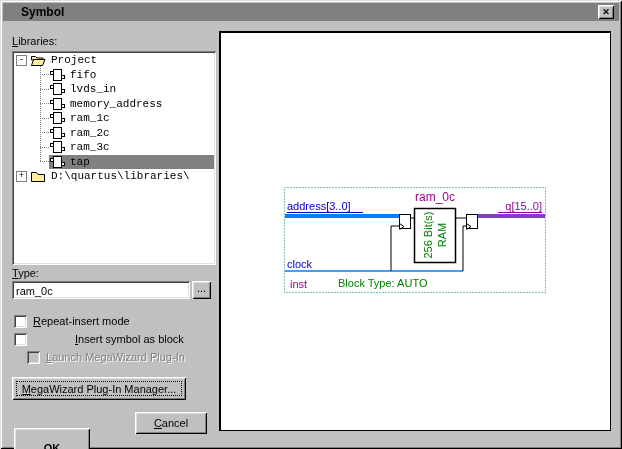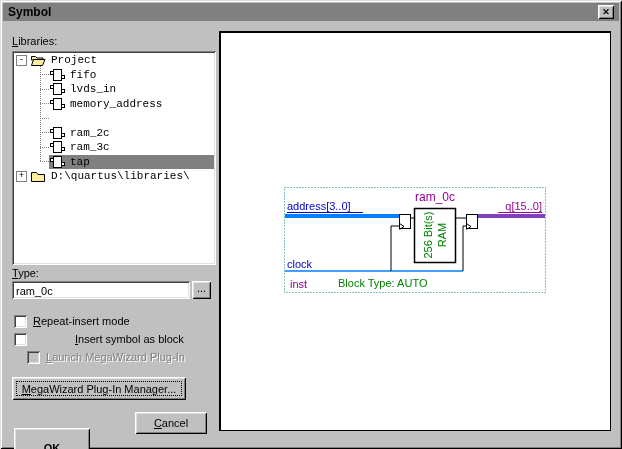--- a/index.html
+++ b/index.html
@@ -6,21 +6,21 @@
   *{box-sizing:border-box;}
   .dlg{
     position:relative;width:622px;height:449px;background:#C0C0C0;
     font-family:"Liberation Sans",sans-serif;font-size:11px;color:#000;
     box-shadow:inset 1px 1px 0 #DFDFDF, inset -1px -1px 0 #000,
                inset 2px 2px 0 #FFF, inset -2px -2px 0 #808080;
     overflow:hidden;
   }
   .titlebar{position:absolute;left:3px;top:3px;width:616px;height:18px;background:#808080;
     display:flex;align-items:center;}
-  .title{font-weight:bold;font-size:12px;color:#000;padding-left:5px;}
+  .title{font-weight:bold;font-size:12px;color:#000;padding-left:18px;}
   .closebtn{position:absolute;right:5px;top:2px;width:16px;height:14px;background:#C0C0C0;
     border:0;padding:0;display:flex;align-items:center;justify-content:center;
     box-shadow:inset 1px 1px 0 #FFF, inset -1px -1px 0 #000, inset 2px 2px 0 #DFDFDF, inset -2px -2px 0 #808080;
     font-size:9px;font-weight:bold;line-height:1;cursor:default;}
   .mnemonic{display:inline-block;}
   .mnemonic::first-letter{text-decoration:underline;}
   .lbl{position:absolute;}
   
   .tree{position:absolute;left:12px;top:51px;width:204px;height:214px;background:#FFF;
     box-shadow:inset 1px 1px 0 #808080, inset -1px -1px 0 #FFF, inset 2px 2px 0 #404040, inset -2px -2px 0 #DFDFDF;
@@ -140,20 +140,28 @@
             <rect x="3.5" y="1.5" width="8" height="11" fill="#FFF" stroke="#000"></rect>
             <rect x="0.5" y="3.5" width="3" height="3" fill="#FFF" stroke="#000"></rect>
             <rect x="11.5" y="7.5" width="3" height="3" fill="#FFF" stroke="#000"></rect>
           </svg>
           <span class="tlabel">memory_address</span>
         </div>
       </div>
 
       <div class="trow">
         <span class="stub"></span>
+        <div class="rowbody">
+          <svg class="icon" width="15" height="14" viewBox="0 0 15 14">
+            <rect x="3.5" y="1.5" width="8" height="11" fill="#FFF" stroke="#000"></rect>
+            <rect x="0.5" y="3.5" width="3" height="3" fill="#FFF" stroke="#000"></rect>
+            <rect x="11.5" y="7.5" width="3" height="3" fill="#FFF" stroke="#000"></rect>
+          </svg>
+          <span class="tlabel">ram_1c</span>
+        </div>
       </div>
 
       <div class="trow">
         <span class="stub"></span>
         <div class="rowbody">
           <svg class="icon" width="15" height="14" viewBox="0 0 15 14">
             <rect x="3.5" y="1.5" width="8" height="11" fill="#FFF" stroke="#000"></rect>
             <rect x="0.5" y="3.5" width="3" height="3" fill="#FFF" stroke="#000"></rect>
             <rect x="11.5" y="7.5" width="3" height="3" fill="#FFF" stroke="#000"></rect>
           </svg>

